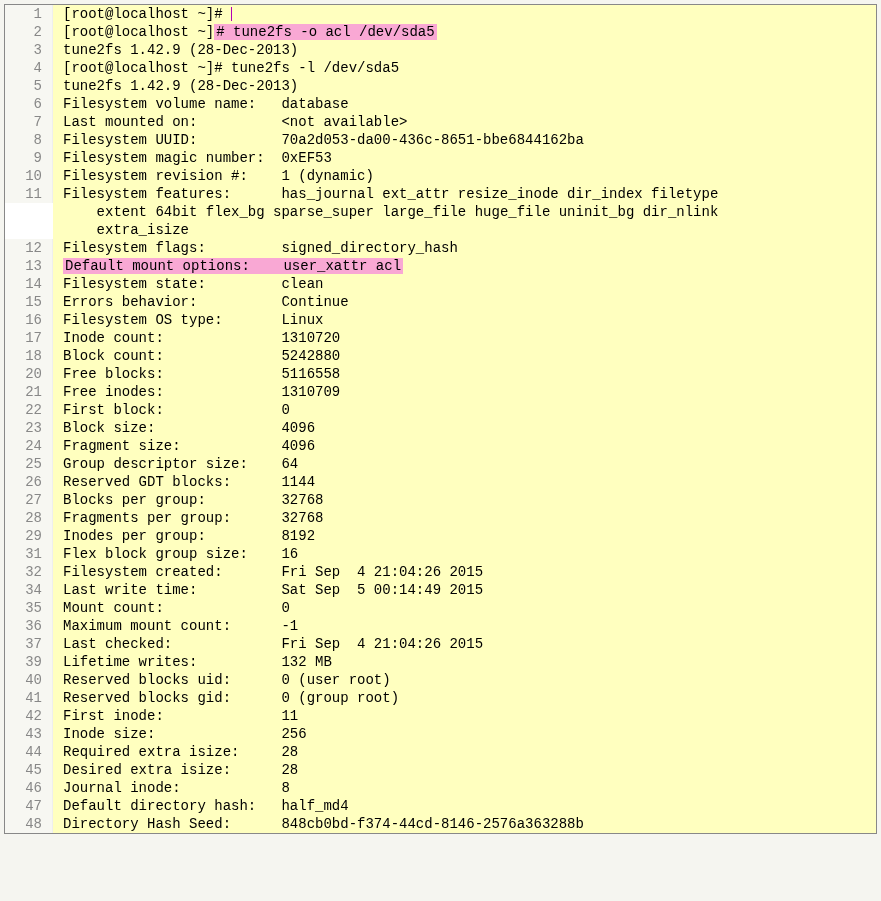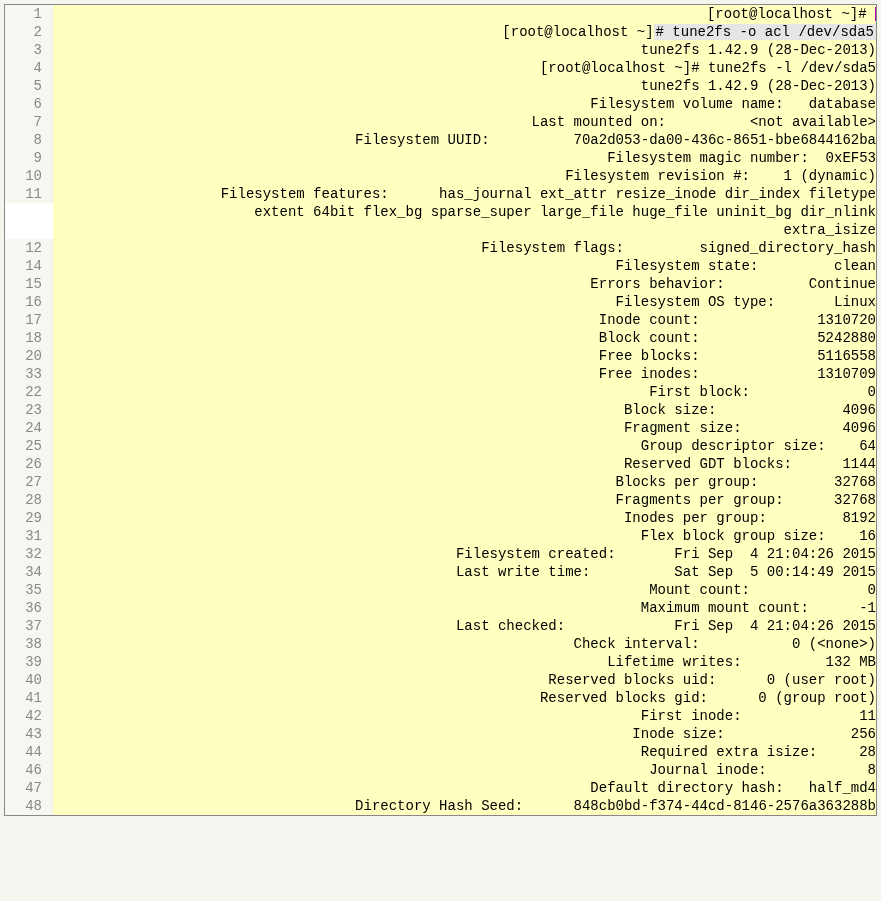--- a/index.html
+++ b/index.html
@@ -33,24 +33,23 @@
     border-right:1px solid #eee;
     box-sizing:border-box;
     user-select:none;
   }
   .code{
     flex:1;
     background:#ffffbf;
     padding-left:10px;
     white-space:pre-wrap;
     word-break:break-all;
-    text-align:right;
   }
   .hl{
-    background:#e5e5e5;
+    background:#f9a8d4;
     color:#000;
     padding:0 2px;
   }
   .cursor{
     display:inline-block;
     width:1px;
     height:14px;
     background:#b400b4;
     vertical-align:middle;
   }
@@ -67,45 +66,46 @@
       <div class="row"><div class="gutter">5</div><div class="code"><span>tune2fs 1.42.9 (28-Dec-2013)</span></div></div>
       <div class="row"><div class="gutter">6</div><div class="code"><span>Filesystem volume name:   database</span></div></div>
       <div class="row"><div class="gutter">7</div><div class="code"><span>Last mounted on:          &lt;not available&gt;</span></div></div>
       <div class="row"><div class="gutter">8</div><div class="code"><span>Filesystem UUID:          70a2d053-da00-436c-8651-bbe6844162ba</span></div></div>
       <div class="row"><div class="gutter">9</div><div class="code"><span>Filesystem magic number:  0xEF53</span></div></div>
       <div class="row"><div class="gutter">10</div><div class="code"><span>Filesystem revision #:    1 (dynamic)</span></div></div>
       <div class="row"><div class="gutter">11</div><div class="code"><span>Filesystem features:      has_journal ext_attr resize_inode dir_index filetype
     extent 64bit flex_bg sparse_super large_file huge_file uninit_bg dir_nlink
     extra_isize</span></div></div>
       <div class="row"><div class="gutter">12</div><div class="code"><span>Filesystem flags:         signed_directory_hash</span></div></div>
+      <div class="row"><div class="gutter">13</div><div class="code"><span class="hl">Default mount options:    user_xattr acl</span></div></div>
       <div class="row"><div class="gutter">14</div><div class="code"><span>Filesystem state:         clean</span></div></div>
       <div class="row"><div class="gutter">15</div><div class="code"><span>Errors behavior:          Continue</span></div></div>
       <div class="row"><div class="gutter">16</div><div class="code"><span>Filesystem OS type:       Linux</span></div></div>
       <div class="row"><div class="gutter">17</div><div class="code"><span>Inode count:              1310720</span></div></div>
       <div class="row"><div class="gutter">18</div><div class="code"><span>Block count:              5242880</span></div></div>
       <div class="row"><div class="gutter">20</div><div class="code"><span>Free blocks:              5116558</span></div></div>
-      <div class="row"><div class="gutter">33</div><div class="code"><span>Free inodes:              1310709</span></div></div>
+      <div class="row"><div class="gutter">21</div><div class="code"><span>Free inodes:              1310709</span></div></div>
       <div class="row"><div class="gutter">22</div><div class="code"><span>First block:              0</span></div></div>
       <div class="row"><div class="gutter">23</div><div class="code"><span>Block size:               4096</span></div></div>
       <div class="row"><div class="gutter">24</div><div class="code"><span>Fragment size:            4096</span></div></div>
       <div class="row"><div class="gutter">25</div><div class="code"><span>Group descriptor size:    64</span></div></div>
       <div class="row"><div class="gutter">26</div><div class="code"><span>Reserved GDT blocks:      1144</span></div></div>
       <div class="row"><div class="gutter">27</div><div class="code"><span>Blocks per group:         32768</span></div></div>
       <div class="row"><div class="gutter">28</div><div class="code"><span>Fragments per group:      32768</span></div></div>
       <div class="row"><div class="gutter">29</div><div class="code"><span>Inodes per group:         8192</span></div></div>
       <div class="row"><div class="gutter">31</div><div class="code"><span>Flex block group size:    16</span></div></div>
       <div class="row"><div class="gutter">32</div><div class="code"><span>Filesystem created:       Fri Sep  4 21:04:26 2015</span></div></div>
       <div class="row"><div class="gutter">34</div><div class="code"><span>Last write time:          Sat Sep  5 00:14:49 2015</span></div></div>
       <div class="row"><div class="gutter">35</div><div class="code"><span>Mount count:              0</span></div></div>
       <div class="row"><div class="gutter">36</div><div class="code"><span>Maximum mount count:      -1</span></div></div>
       <div class="row"><div class="gutter">37</div><div class="code"><span>Last checked:             Fri Sep  4 21:04:26 2015</span></div></div>
-      <div class="row"><div class="gutter">38</div><div class="code"><span>Check interval:           0 (&lt;none&gt;)</span></div></div>
       <div class="row"><div class="gutter">39</div><div class="code"><span>Lifetime writes:          132 MB</span></div></div>
       <div class="row"><div class="gutter">40</div><div class="code"><span>Reserved blocks uid:      0 (user root)</span></div></div>
       <div class="row"><div class="gutter">41</div><div class="code"><span>Reserved blocks gid:      0 (group root)</span></div></div>
       <div class="row"><div class="gutter">42</div><div class="code"><span>First inode:              11</span></div></div>
       <div class="row"><div class="gutter">43</div><div class="code"><span>Inode size:	          256</span></div></div>
       <div class="row"><div class="gutter">44</div><div class="code"><span>Required extra isize:     28</span></div></div>
+      <div class="row"><div class="gutter">45</div><div class="code"><span>Desired extra isize:      28</span></div></div>
       <div class="row"><div class="gutter">46</div><div class="code"><span>Journal inode:            8</span></div></div>
       <div class="row"><div class="gutter">47</div><div class="code"><span>Default directory hash:   half_md4</span></div></div>
       <div class="row"><div class="gutter">48</div><div class="code"><span>Directory Hash Seed:      848cb0bd-f374-44cd-8146-2576a363288b</span></div></div>
     </div>
 </div>
 
 </body></html>

